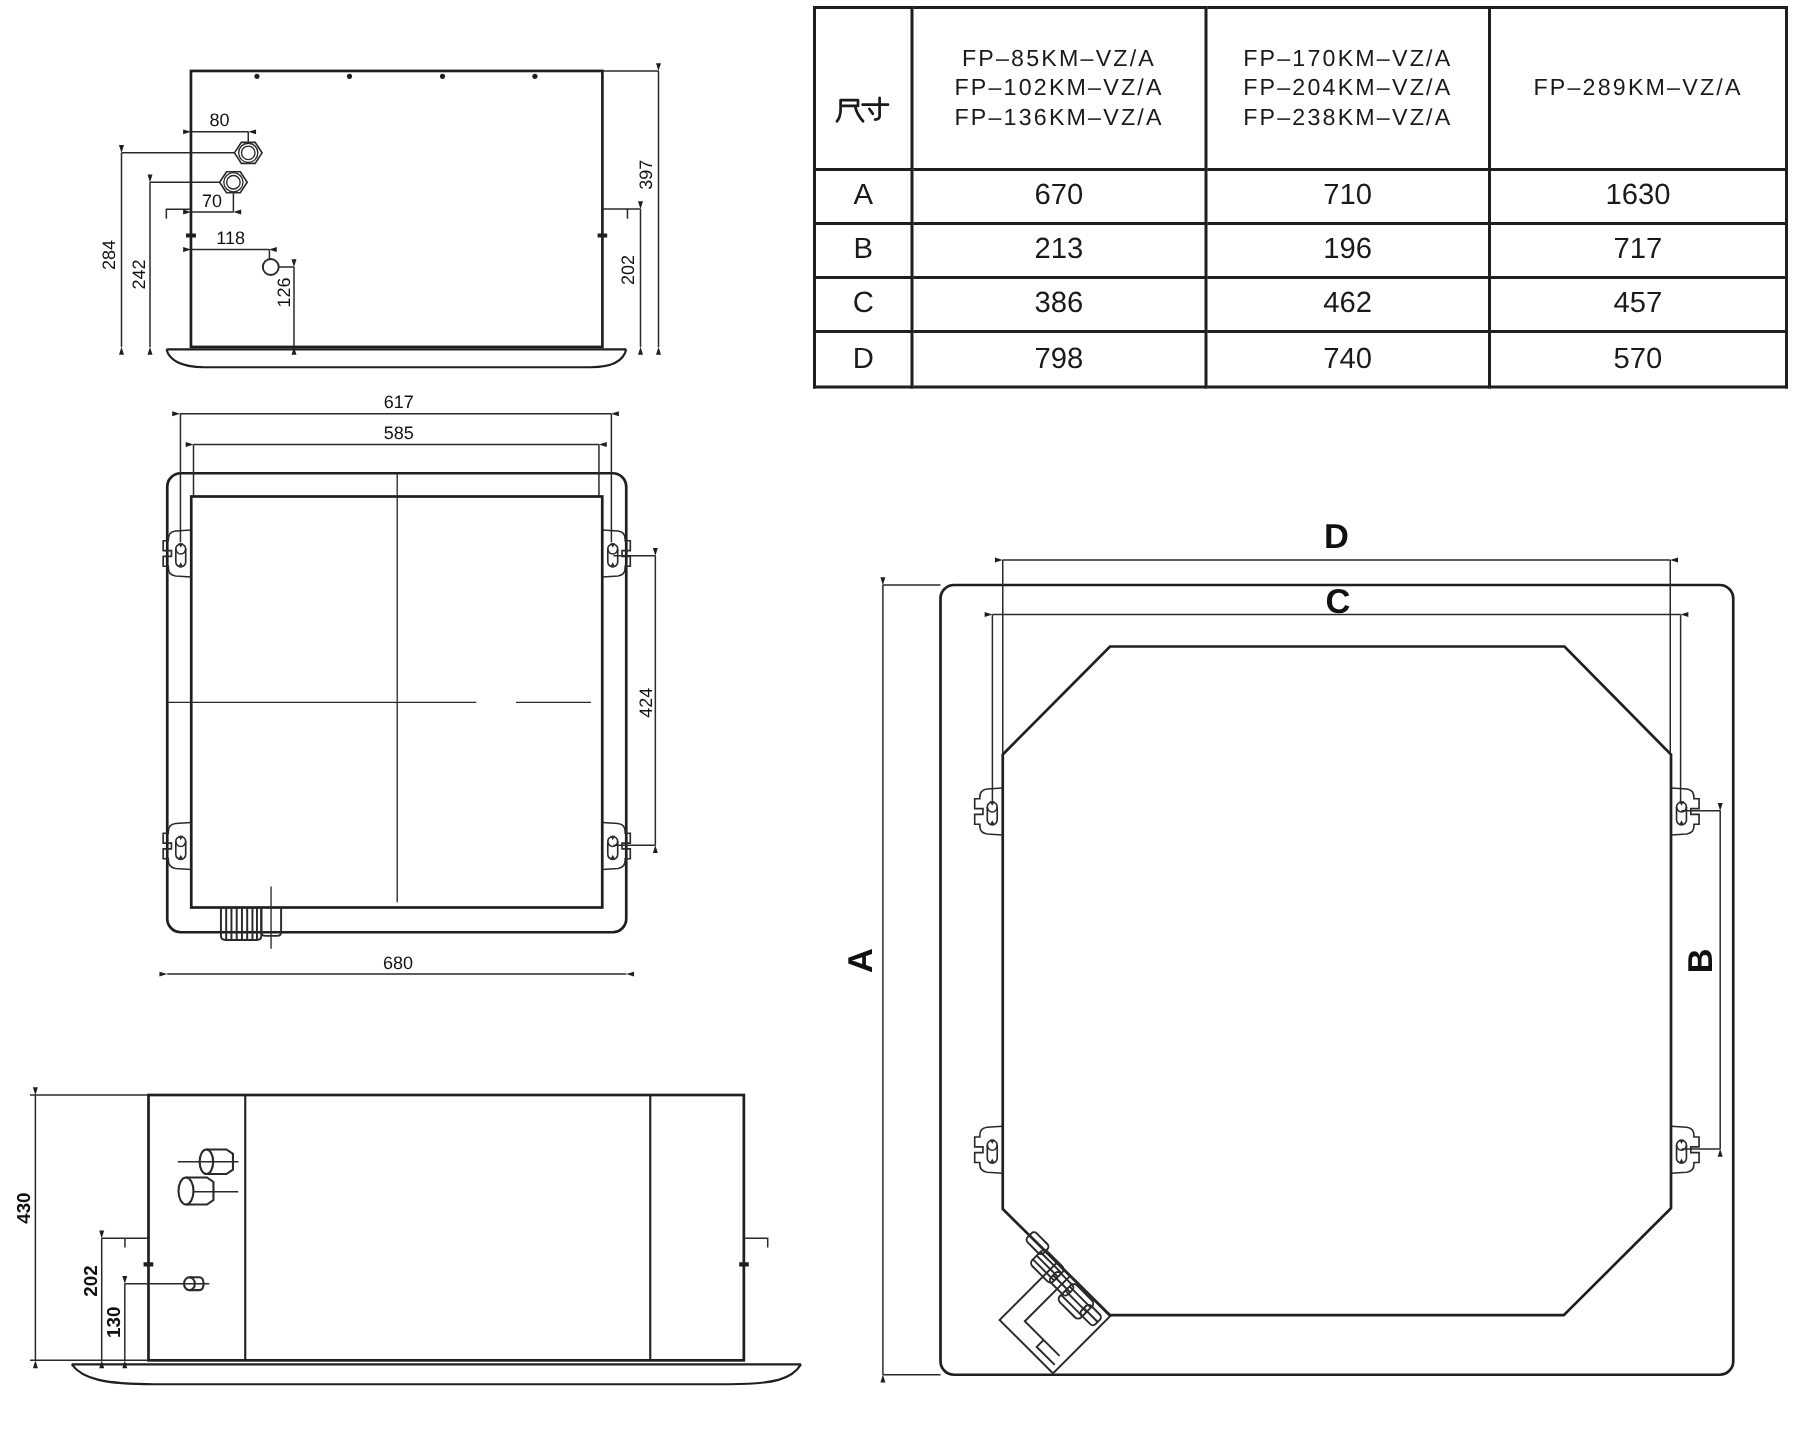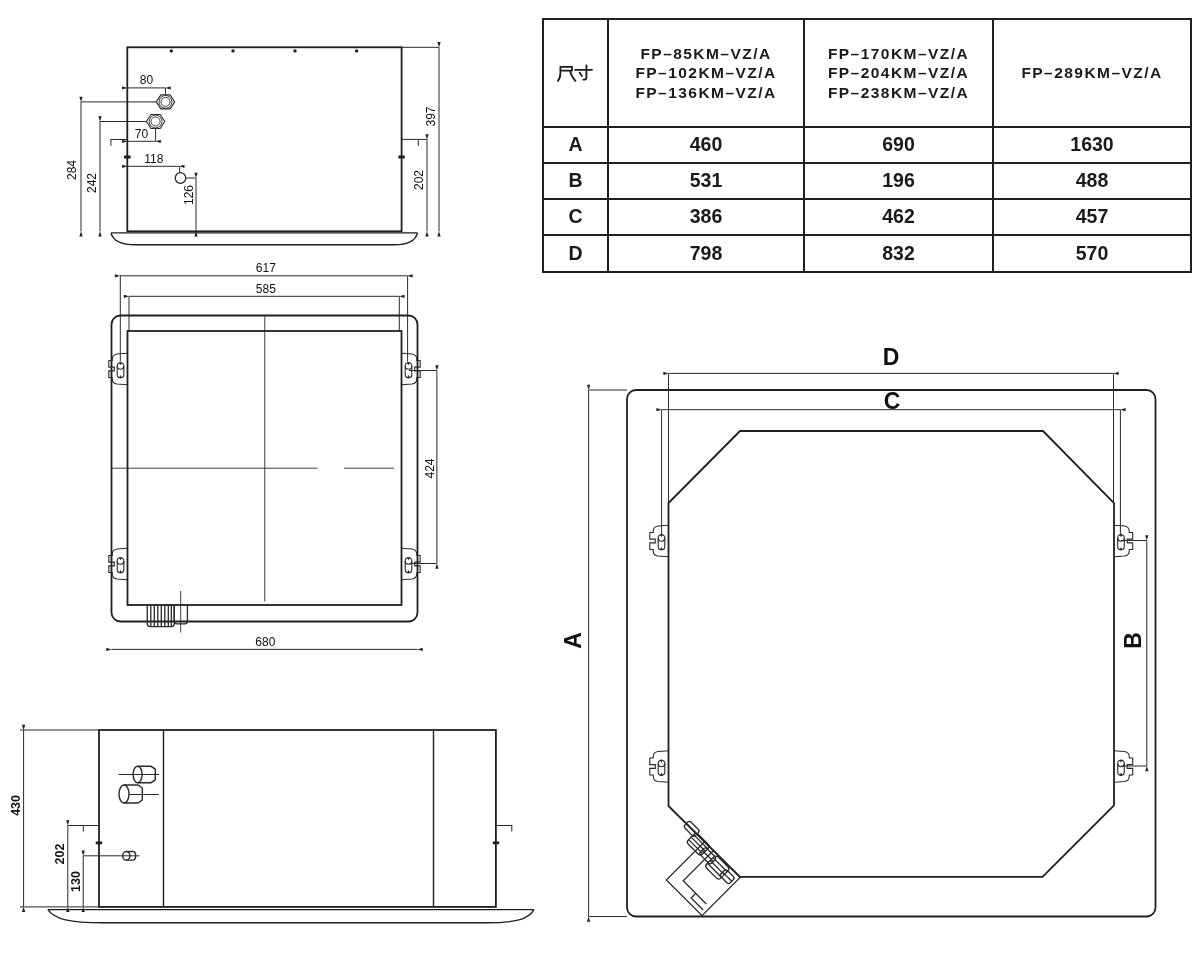--- a/index.html
+++ b/index.html
@@ -1,20 +1,20 @@
 <!DOCTYPE html>
 <html><head>
 <meta charset="utf-8">
 <style>
   html,body{margin:0;padding:0;background:#ffffff;}
   #page{position:relative;width:1200px;height:956px;background:#ffffff;overflow:hidden;
         font-family:"Liberation Sans",sans-serif;}
   #dw{position:absolute;left:0;top:0;}
-  table.dim{position:absolute;left:542px;top:18px;border-collapse:collapse;
-            table-layout:fixed;color:#1a1a1a;font-weight:bold;}
+  table.dim{position:absolute;left:542px;top:4px;border-collapse:collapse;
+            table-layout:fixed;color:#1a1a1a;}
   table.dim td{border:2px solid #1f1f1f;text-align:center;vertical-align:middle;
                padding:0;font-size:15.5px;line-height:19.6px;letter-spacing:1.45px;}
   table.dim td.num{font-size:19.5px;letter-spacing:0;}
 </style>
 </head>
 <body>
 <div id="page">
 <svg id="dw" width="1200" height="956" viewBox="0 0 1200 956">
 <defs>
   <marker id="ar" viewBox="0 0 8 6" refX="0.6" refY="3" markerWidth="8" markerHeight="6" markerUnits="userSpaceOnUse" orient="auto-start-reverse">
@@ -204,37 +204,37 @@
       </colgroup>
   <tbody>
         <tr style="height:108px">
           <td></td>
       <td>FP–85KM–VZ/A<br>FP–102KM–VZ/A<br>FP–136KM–VZ/A</td>
       <td>FP–170KM–VZ/A<br>FP–204KM–VZ/A<br>FP–238KM–VZ/A</td>
       <td>FP–289KM–VZ/A</td>
         </tr>
   <tr style="height:36px">
           <td class="num">A</td>
-          <td class="num">460</td>
-          <td class="num">690</td>
+          <td class="num">670</td>
+          <td class="num">710</td>
           <td class="num">1630</td>
         </tr>
   <tr style="height:36px">
           <td class="num">B</td>
-          <td class="num">531</td>
+          <td class="num">213</td>
           <td class="num">196</td>
-          <td class="num">488</td>
+          <td class="num">717</td>
         </tr>
   <tr style="height:36px">
           <td class="num">C</td>
           <td class="num">386</td>
           <td class="num">462</td>
           <td class="num">457</td>
         </tr>
   <tr style="height:37px">
           <td class="num">D</td>
           <td class="num">798</td>
-          <td class="num">832</td>
+          <td class="num">740</td>
           <td class="num">570</td>
         </tr>
 </tbody>
     </table>
 </div>
 
 </body></html>

